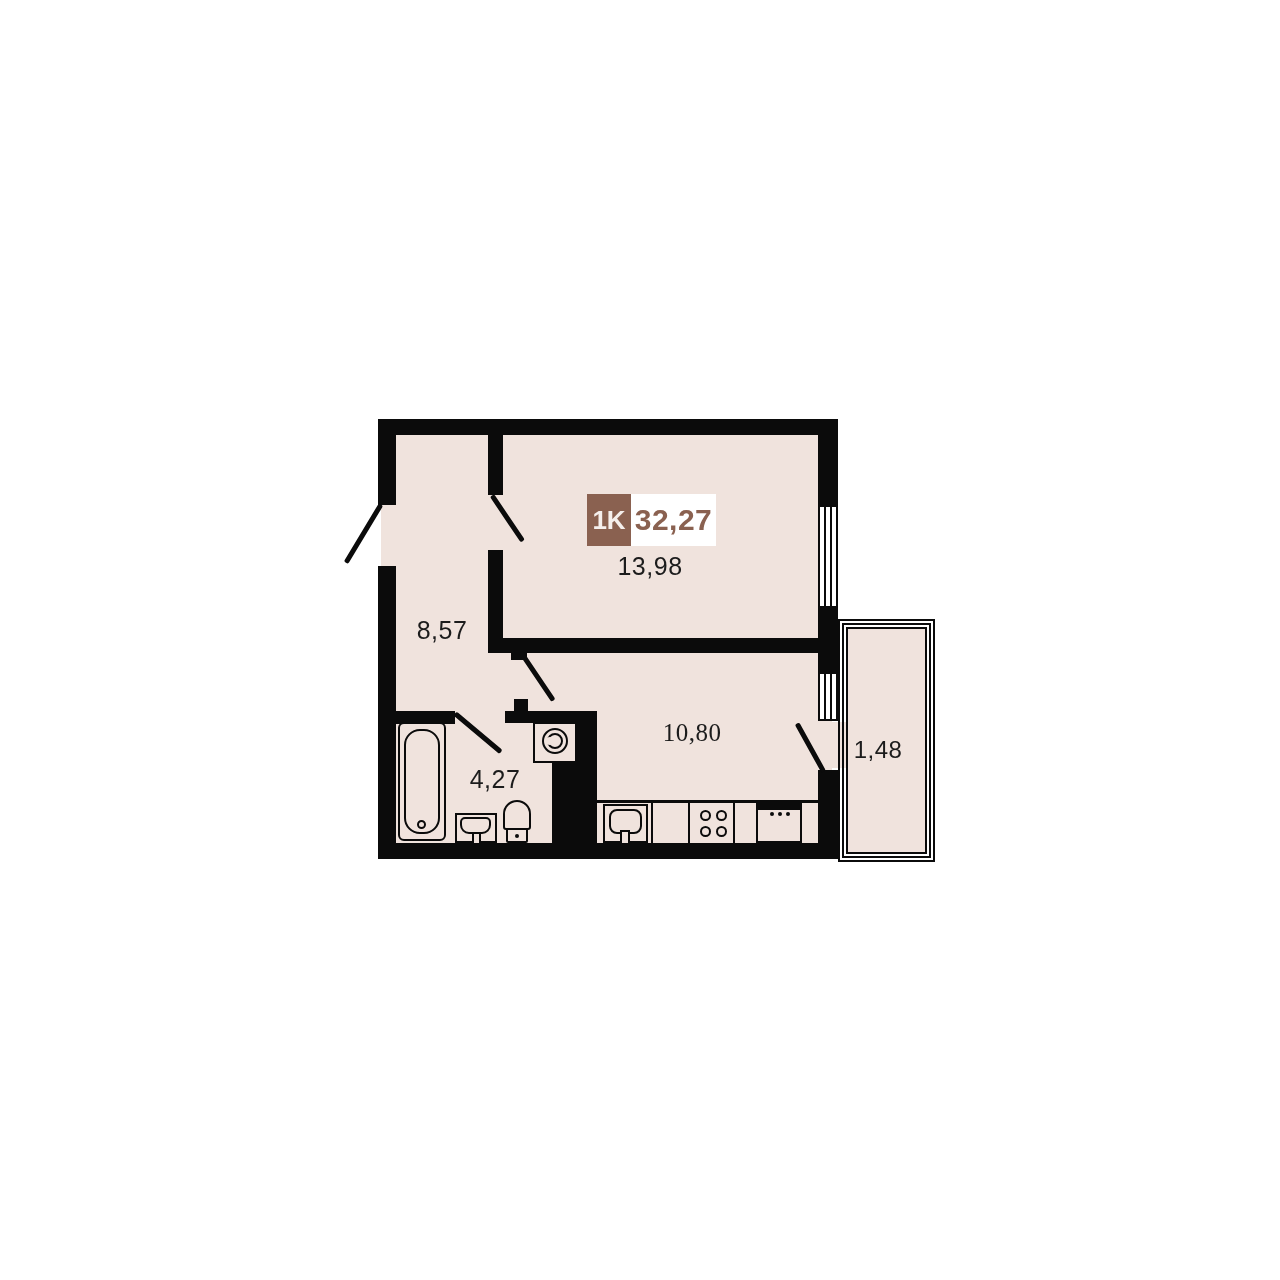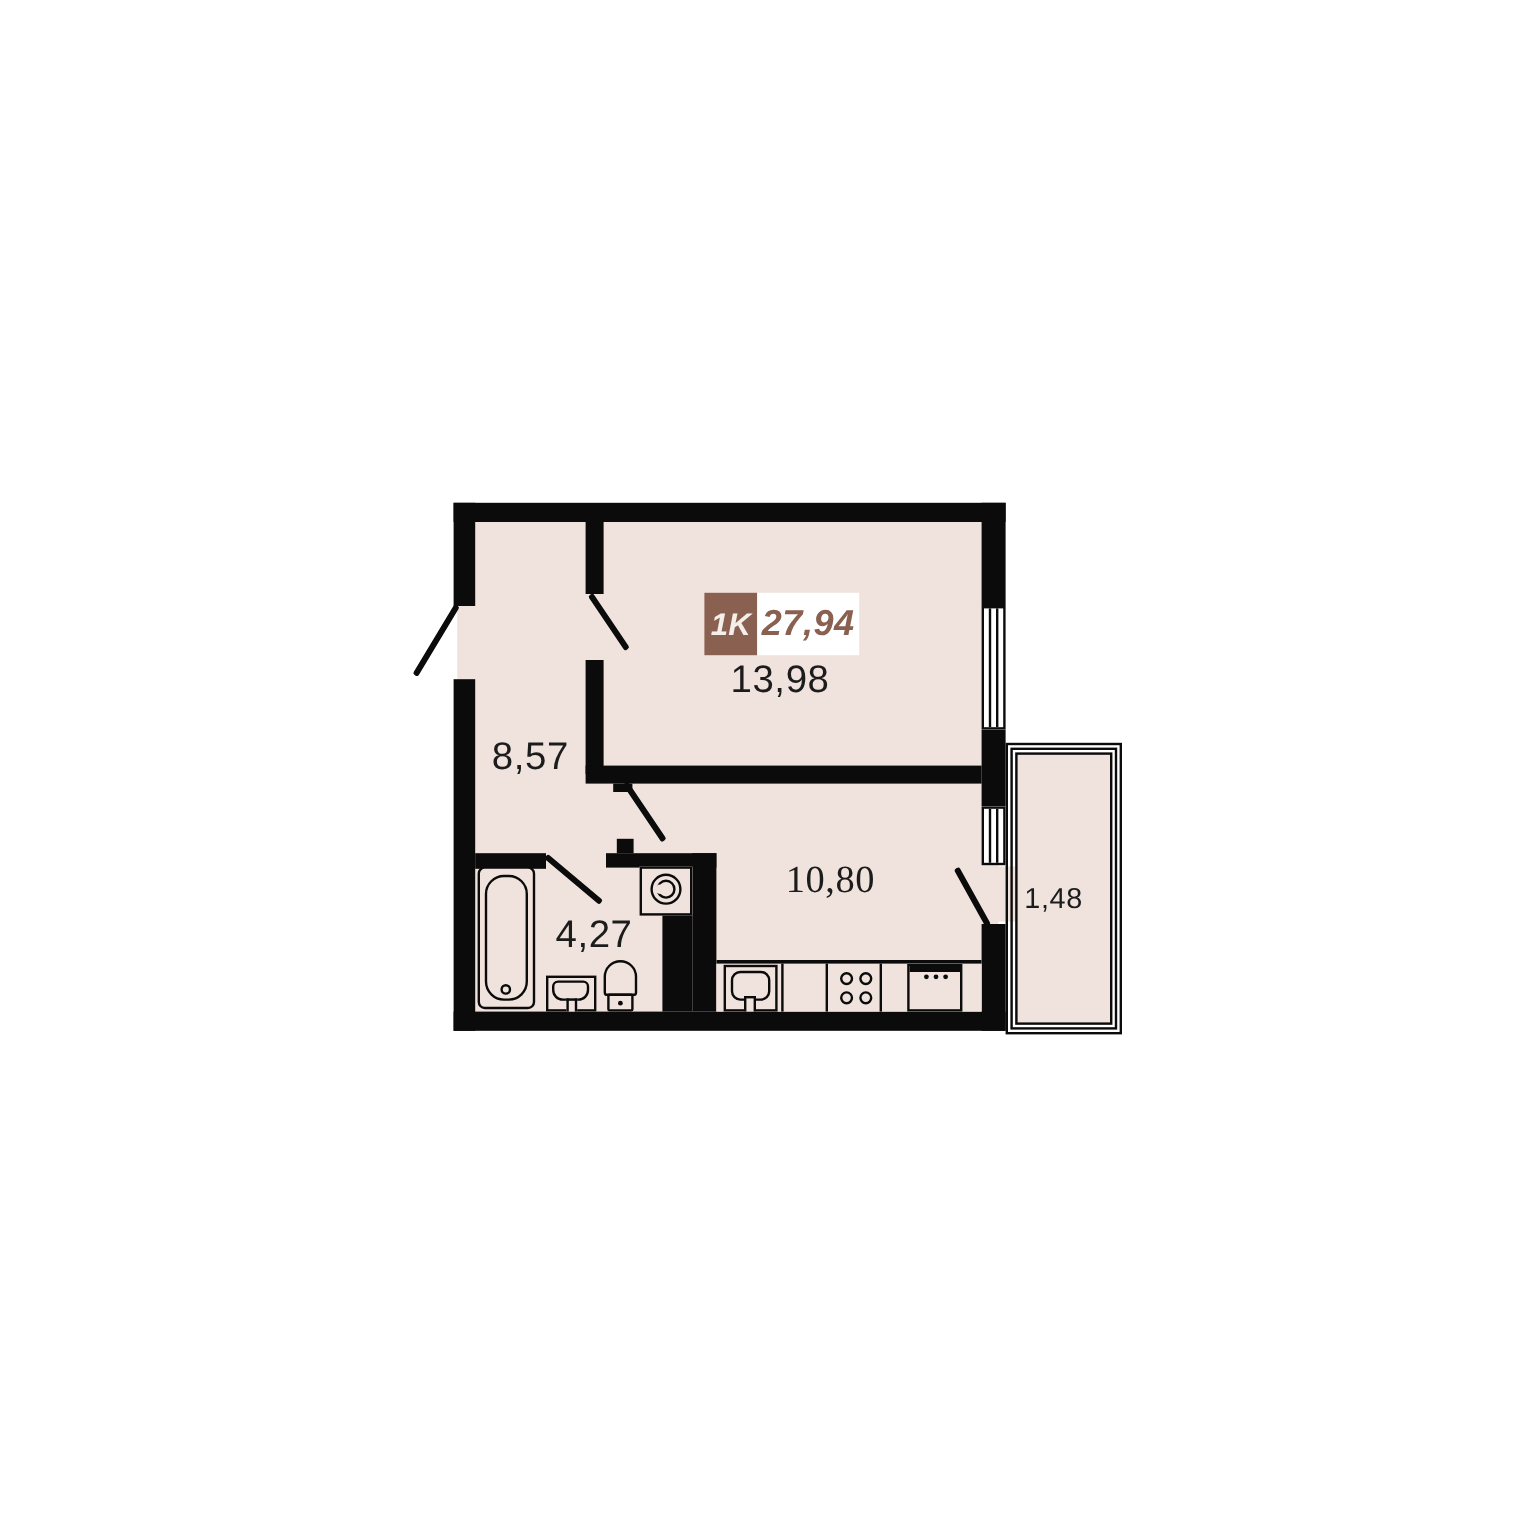--- a/index.html
+++ b/index.html
@@ -6,24 +6,24 @@
   .canvas{position:relative;width:1280px;height:1280px;background:#ffffff;overflow:hidden;
           font-family:"Liberation Sans", sans-serif;}
   .abs{position:absolute;box-sizing:border-box;}
   .floor{position:absolute;background:#f0e3dd;}
   .wall{position:absolute;background:#0b0b0b;}
   .leaf{position:absolute;height:5px;background:#0b0b0b;transform-origin:0 50%;border-radius:2px;}
   .window{position:absolute;background:#ffffff;border:2px solid #0b0b0b;box-sizing:border-box;}
   .window .pane{position:absolute;top:0;bottom:0;width:2px;background:#0b0b0b;}
   .rail{position:absolute;border:2px solid #0b0b0b;box-sizing:border-box;background:transparent;}
   .fix{position:absolute;box-sizing:border-box;border:2px solid #0b0b0b;background:#f0e3dd;}
-  .label{position:absolute;transform:translate(-50%,-50%);font-size:32px;font-weight:500;
+  .label{position:absolute;transform:translate(-50%,-50%);font-size:25px;font-weight:500;
          color:#1c1c1c;letter-spacing:0.5px;white-space:nowrap;}
   .badge{position:absolute;display:flex;align-items:center;justify-content:center;
-         font-weight:700;box-sizing:border-box;font-style:italic;}
+         font-weight:700;box-sizing:border-box;}
   .badge-type{left:587px;top:494px;width:44px;height:52px;background:#8a6150;color:#f5efec;font-size:26px;}
   .badge-area{left:631px;top:494px;width:85px;height:52px;background:#ffffff;color:#8a6150;font-size:30px;letter-spacing:0.5px;}
   .dot{position:absolute;background:#0b0b0b;border-radius:50%;}
 </style>
 </head>
 <body>
 
 <div class="canvas">
 
   <div class="floor" style="left:381px;top:424px;width:451px;height:428px;"></div>
@@ -100,21 +100,21 @@
   <div class="fix" style="left:756px;top:803px;width:46px;height:40px;"></div>
   <div class="wall" style="left:758px;top:805px;width:42px;height:5px;"></div>
   <div class="dot" style="left:770px;top:812px;width:4px;height:4px;"></div>
   <div class="dot" style="left:778px;top:812px;width:4px;height:4px;"></div>
   <div class="dot" style="left:786px;top:812px;width:4px;height:4px;"></div>
 
   <div class="badge badge-type">
     <span>1K</span>
   </div>
   <div class="badge badge-area">
-    <span>27,94</span>
+    <span>32,27</span>
   </div>
 
   <div class="label" style="left:650px;top:566px;">13,98</div>
   <div class="label" style="left:442px;top:630px;">8,57</div>
   <div class="label" style="left:692px;top:733px;font-family:Liberation Serif, serif;">10,80</div>
   <div class="label" style="left:495px;top:779px;">4,27</div>
   <div class="label" style="left:878px;top:750px;font-size:24px;">1,48</div>
 
 </div>
 

